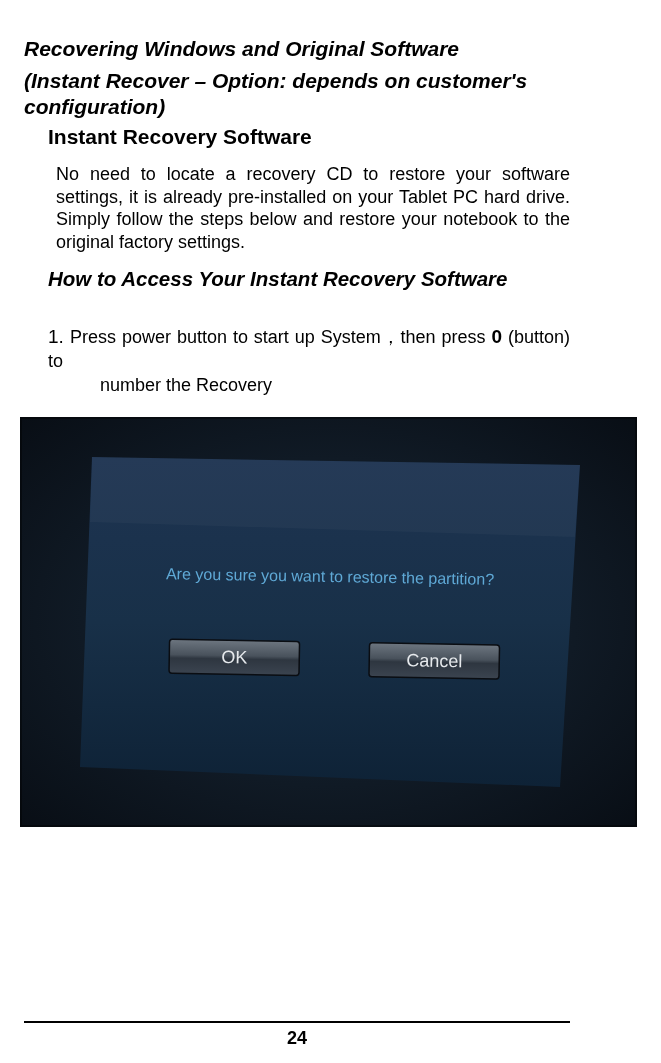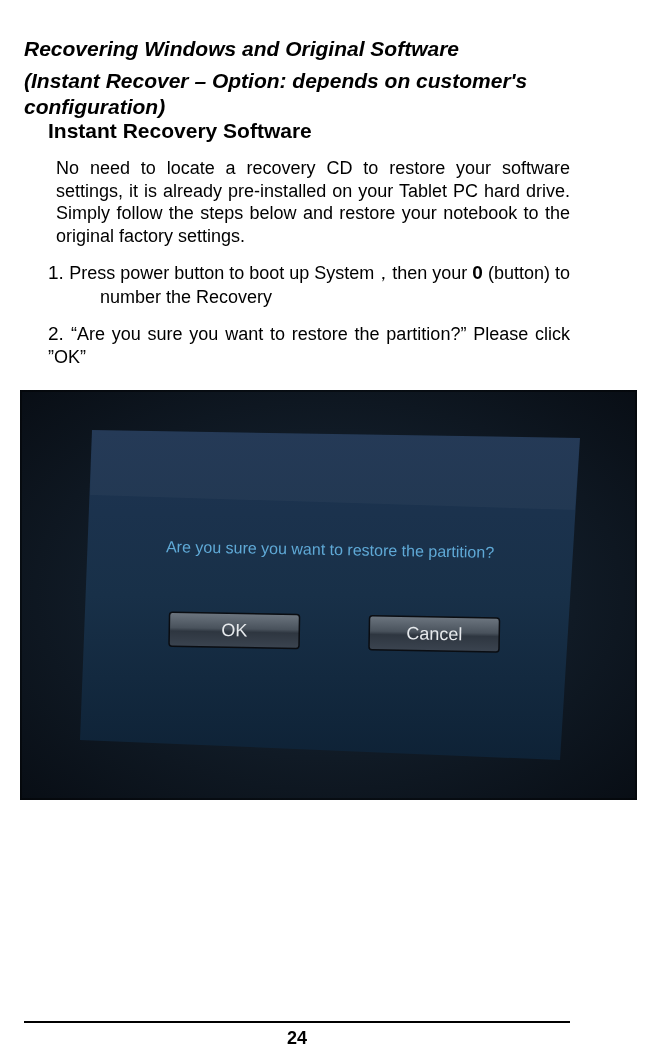--- a/index.html
+++ b/index.html
@@ -23,21 +23,21 @@
     font-size: 21px;
     font-style: italic;
     font-weight: bold;
     margin: 0 0 6px 0;
     line-height: 1.25;
   }
   h1.title2 {
     font-size: 21px;
     font-style: italic;
     font-weight: bold;
-    margin: 0 0 0 0;
+    margin: 0 0 6px 0;
     line-height: 1.22;
   }
   p.intro {
     font-size: 18px;
     margin: 4px 0 22px 0;
     line-height: 1.25;
   }
   .indent {
     padding-left: 24px;
   }
@@ -112,29 +112,27 @@
   <h1 class="title1">Recovering Windows and Original Software</h1>
 
   <h1 class="title2">(Instant Recover – Option:  depends on customer's configuration)</h1>
 
 
   <div class="indent">
     <h2 class="subhead">Instant Recovery Software</h2>
 
     <p class="body">No need to locate a recovery CD to restore your software settings, it is already pre-installed on your Tablet PC hard drive. Simply follow the steps below and restore your notebook to the original factory settings.</p>
 
+    <h3 class="howto">How to Access Your Instant Recovery Software</h3>
 
     <p class="step">
-      <span class="num">1. </span><span>Press power button to boot up System，then your </span><span class="big0">0</span><span> (button) to </span>
+      <span class="num">1. </span><span>Press power button to start up System，then press </span><span class="big0">0</span><span> (button) to </span>
       <span class="step1-cont">number the Recovery</span>
     </p>
 
-    <p class="step">
-      <span class="num">2. </span><span>“Are you sure you want to restore the partition?” Please click ”OK”</span>
-    </p>
   </div>
 
   <div class="img-wrap">
     <svg viewBox="0 0 617 410" preserveAspectRatio="none">
 
       <defs>
         <radialGradient id="bgGrad" cx="50%" cy="50%" r="80%">
           <stop offset="0%" stop-color="#1a2a3a"></stop>
           <stop offset="100%" stop-color="#060a10"></stop>
         </radialGradient>

